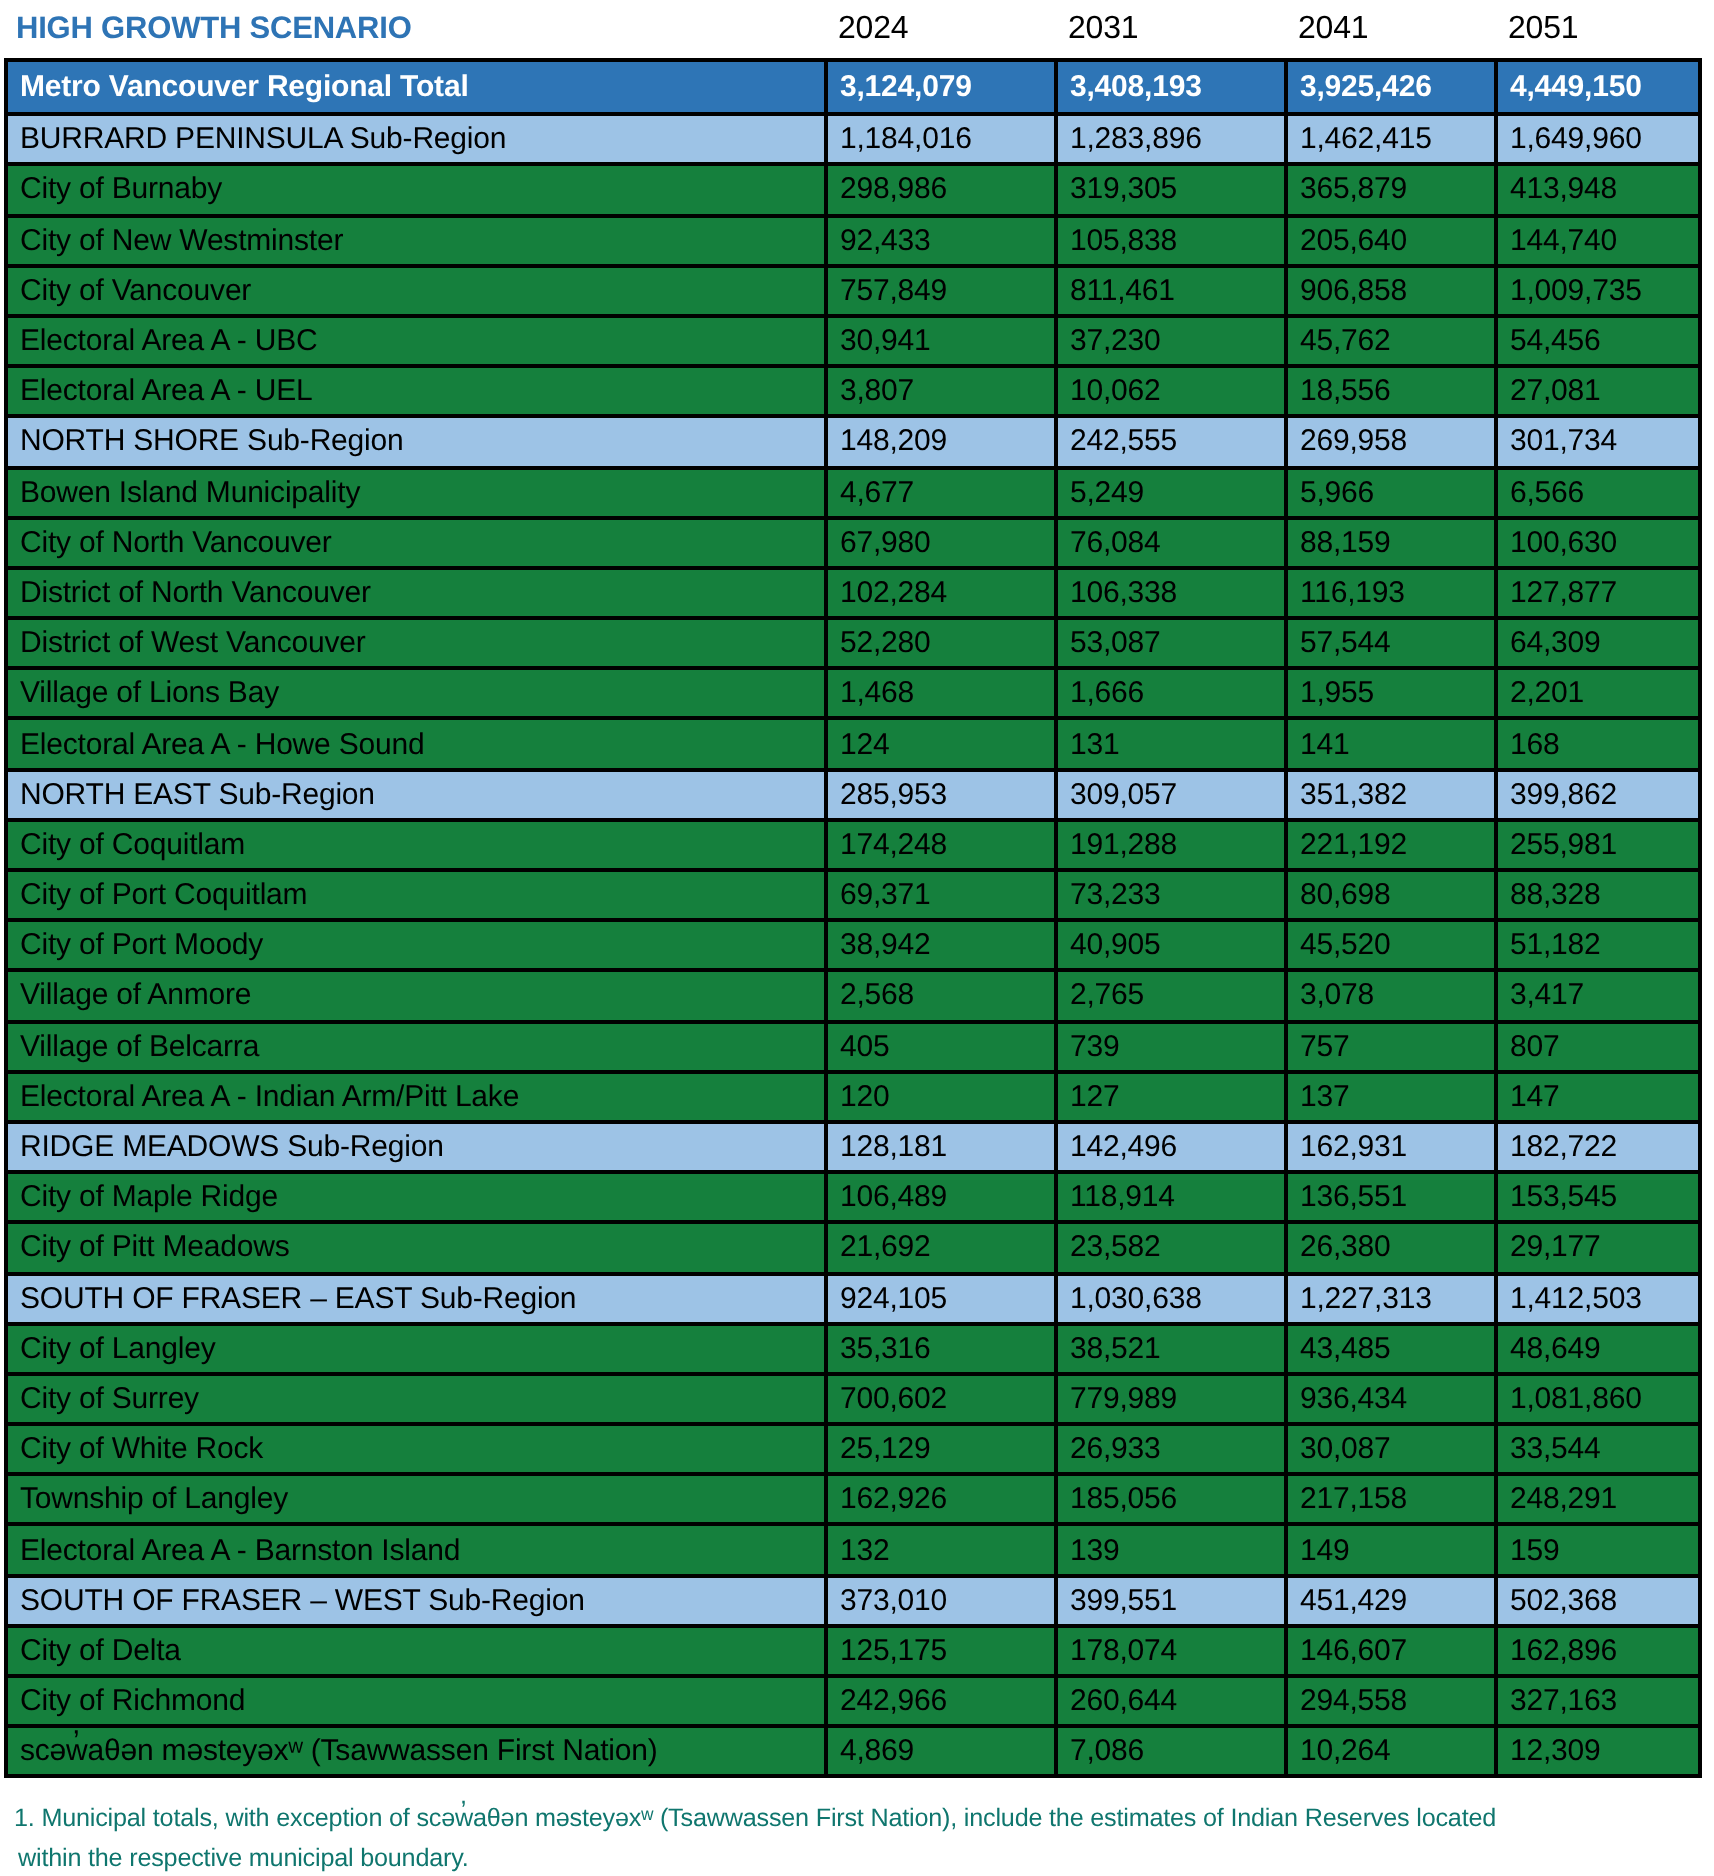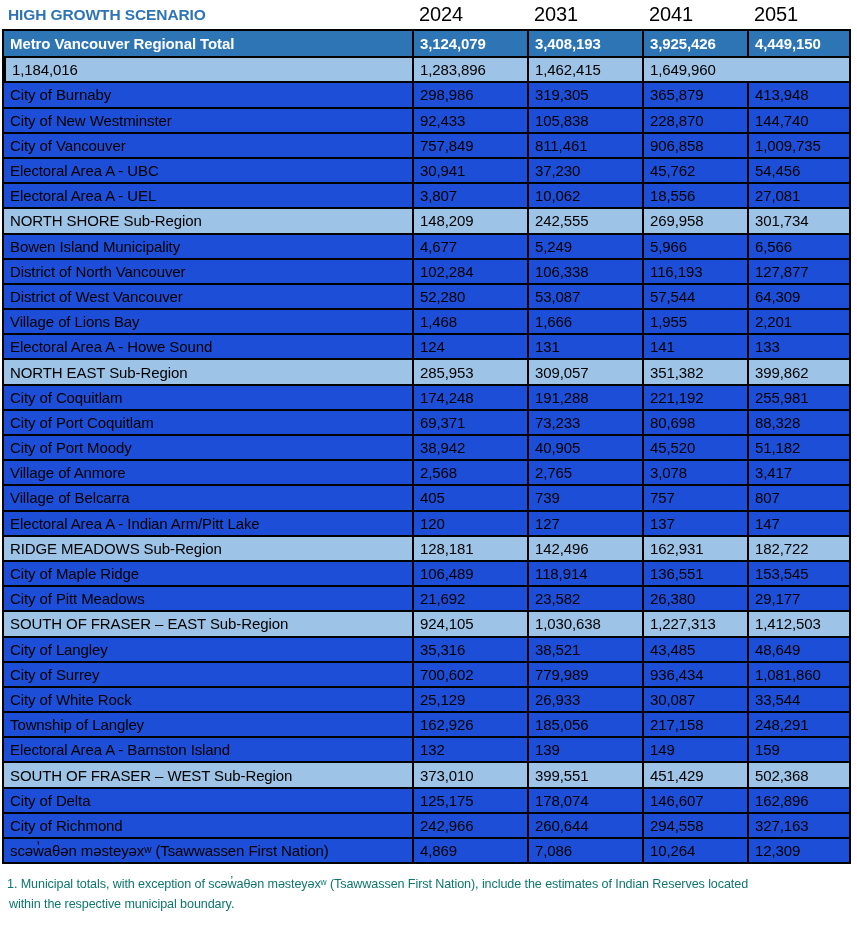--- a/index.html
+++ b/index.html
@@ -24,21 +24,21 @@
   }
   .title {
     font-weight: bold;
     font-size: 15.5px;
     color: var(--title-blue, #2E74B5);
     padding-left: 6px;
     letter-spacing: -0.1px;
     white-space: nowrap;
   }
   .year {
-    font-size: 20px;
+    font-size: 16px;
     padding-left: 5px;
     letter-spacing: -0.1px;
   }
 
   
   .tbl {
     width: 849px;
     margin-left: 2px;
     border: 2px solid var(--border, #000);
     background: #fff;
@@ -60,21 +60,21 @@
     overflow: hidden;
     white-space: nowrap;
   }
   .cell.val { border-left: 2px solid var(--border, #000); }
   .row.total {
     background: var(--total-row-bg, #2E75B6);
     color: var(--total-row-text, #fff);
     font-weight: bold;
   }
   .row.subregion { background: var(--subregion-row-bg, #9DC3E6); }
-  .row.municipality { background: #1d4ed8; }
+  .row.municipality { background: #15803d; }
 
   
   .footnote {
     margin: 11px 6px 0 7px;
     font-size: 12.6px;
     line-height: 1.55;
     letter-spacing: -0.1px;
     color: #0f766e;
   }
   .footnote .fn-line2 { padding-left: 2px; }
@@ -94,37 +94,38 @@
 
   <div class="tbl" id="tbl">
       <div class="row total">
       <div class="cell label">Metro Vancouver Regional Total</div>
       <div class="cell val">3,124,079</div>
       <div class="cell val">3,408,193</div>
       <div class="cell val">3,925,426</div>
       <div class="cell val">4,449,150</div>
     </div>
       <div class="row subregion">
+      <div class="cell label">BURRARD PENINSULA Sub-Region</div>
       <div class="cell val">1,184,016</div>
       <div class="cell val">1,283,896</div>
       <div class="cell val">1,462,415</div>
       <div class="cell val">1,649,960</div>
     </div>
       <div class="row municipality">
       <div class="cell label">City of Burnaby</div>
       <div class="cell val">298,986</div>
       <div class="cell val">319,305</div>
       <div class="cell val">365,879</div>
       <div class="cell val">413,948</div>
     </div>
       <div class="row municipality">
       <div class="cell label">City of New Westminster</div>
       <div class="cell val">92,433</div>
       <div class="cell val">105,838</div>
-      <div class="cell val">228,870</div>
+      <div class="cell val">205,640</div>
       <div class="cell val">144,740</div>
     </div>
       <div class="row municipality">
       <div class="cell label">City of Vancouver</div>
       <div class="cell val">757,849</div>
       <div class="cell val">811,461</div>
       <div class="cell val">906,858</div>
       <div class="cell val">1,009,735</div>
     </div>
       <div class="row municipality">
@@ -149,20 +150,27 @@
       <div class="cell val">301,734</div>
     </div>
       <div class="row municipality">
       <div class="cell label">Bowen Island Municipality</div>
       <div class="cell val">4,677</div>
       <div class="cell val">5,249</div>
       <div class="cell val">5,966</div>
       <div class="cell val">6,566</div>
     </div>
       <div class="row municipality">
+      <div class="cell label">City of North Vancouver</div>
+      <div class="cell val">67,980</div>
+      <div class="cell val">76,084</div>
+      <div class="cell val">88,159</div>
+      <div class="cell val">100,630</div>
+    </div>
+      <div class="row municipality">
       <div class="cell label">District of North Vancouver</div>
       <div class="cell val">102,284</div>
       <div class="cell val">106,338</div>
       <div class="cell val">116,193</div>
       <div class="cell val">127,877</div>
     </div>
       <div class="row municipality">
       <div class="cell label">District of West Vancouver</div>
       <div class="cell val">52,280</div>
       <div class="cell val">53,087</div>
@@ -174,21 +182,21 @@
       <div class="cell val">1,468</div>
       <div class="cell val">1,666</div>
       <div class="cell val">1,955</div>
       <div class="cell val">2,201</div>
     </div>
       <div class="row municipality">
       <div class="cell label">Electoral Area A - Howe Sound</div>
       <div class="cell val">124</div>
       <div class="cell val">131</div>
       <div class="cell val">141</div>
-      <div class="cell val">133</div>
+      <div class="cell val">168</div>
     </div>
       <div class="row subregion">
       <div class="cell label">NORTH EAST Sub-Region</div>
       <div class="cell val">285,953</div>
       <div class="cell val">309,057</div>
       <div class="cell val">351,382</div>
       <div class="cell val">399,862</div>
     </div>
       <div class="row municipality">
       <div class="cell label">City of Coquitlam</div>

